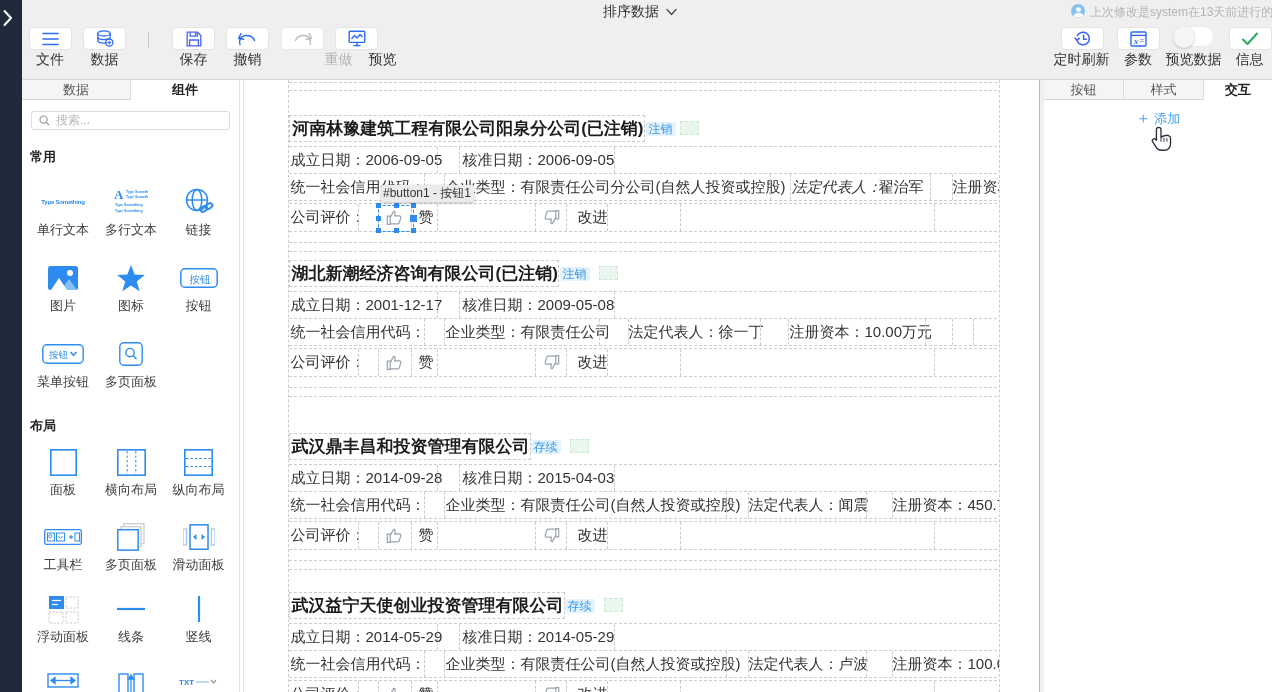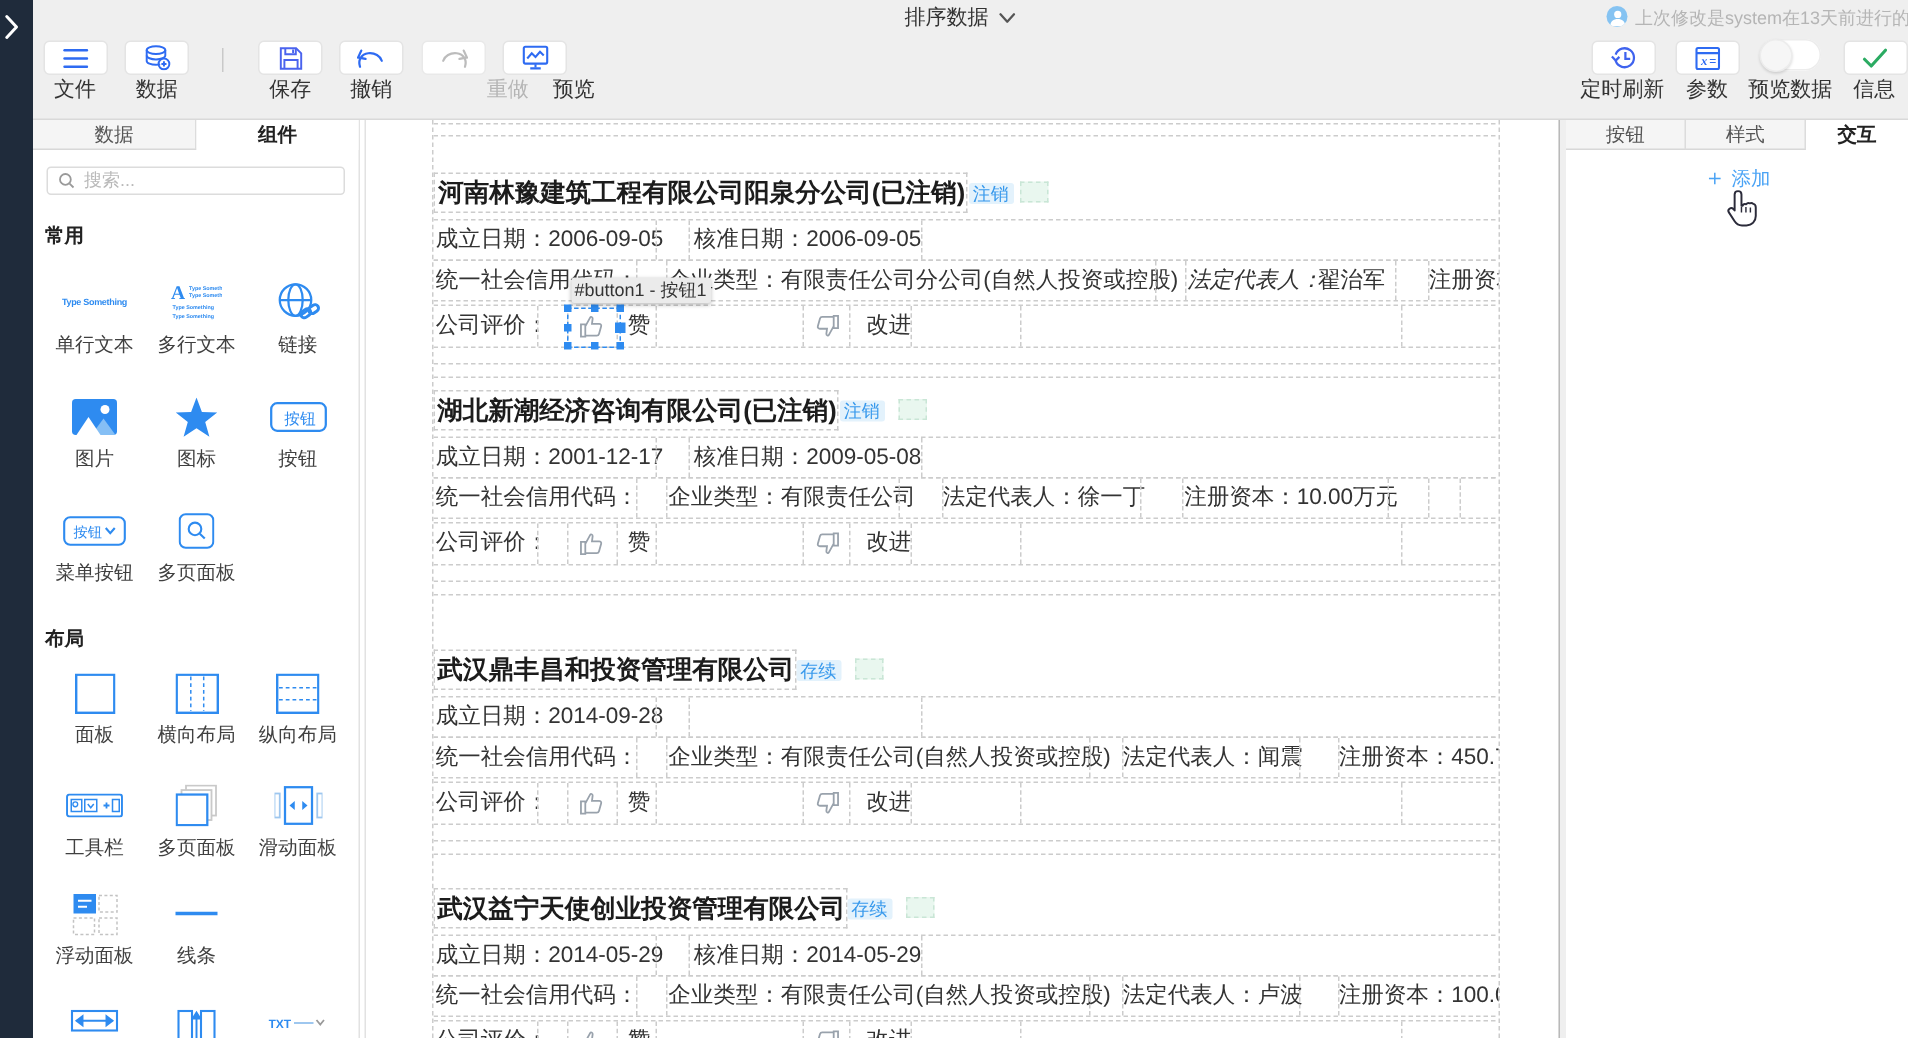--- a/index.html
+++ b/index.html
@@ -347,20 +347,28 @@
       <span class="lb">浮动面板</span>
     </div>
 <div class="cell" style="left:75px;top:513px;">
       <div class="ic">
         <svg width="30" height="30" viewBox="0 0 30 30">
           <line x1="1" y1="15" x2="29" y2="15" stroke="#2e8bf0" stroke-width="2.2"></line>
         </svg>
       </div>
       <span class="lb">线条</span>
     </div>
+<div class="cell" style="left:142.5px;top:513px;">
+      <div class="ic">
+        <svg width="30" height="30" viewBox="0 0 30 30">
+          <line x1="15" y1="2" x2="15" y2="28" stroke="#2e8bf0" stroke-width="2.2"></line>
+        </svg>
+      </div>
+      <span class="lb">竖线</span>
+    </div>
 
 <div class="cell" style="left:7px;top:589px;">
       <div class="ic">
         <svg width="34" height="26" viewBox="0 0 34 26">
           <rect x="2" y="2" width="30" height="13" fill="none" stroke="#2e8bf0" stroke-width="1.4"></rect>
           <g stroke="#2e8bf0" stroke-width="1.3" fill="#2e8bf0">
             <line x1="5" y1="8.5" x2="29" y2="8.5"></line>
             <polygon points="5,8.5 9,5.5 9,11.5"></polygon>
             <polygon points="29,8.5 25,5.5 25,11.5"></polygon>
           </g>
@@ -510,20 +518,21 @@
 </div>
 
 <div class="it" style="top:353px;">
  <div class="trow">
   <div class="tbox" style="width:238px;">武汉鼎丰昌和投资管理有限公司</div>
   <div class="tag" style="left:242px;">存续</div>
   <div class="gbox" style="left:281px;"></div>
  </div>
  <div class="fl l1">
   <span class="f" style="left:2px;">成立日期：2014-09-28</span>
+  <span class="f" style="left:174px;">核准日期：2015-04-03</span>
   <i class="vs" style="left:148.5px;"></i>
           <i class="vs" style="left:170px;"></i>
           <i class="vs" style="left:325.5px;"></i>
  </div>
  <div class="fl l2">
   <span class="f" style="left:2px;">统一社会信用代码：</span>
   <span class="f" style="left:157px;">企业类型：有限责任公司(自然人投资或控股)</span>
   <span class="f" style="left:460px;">法定代表人：闻震</span>
   <span class="f" style="left:604px;">注册资本：450.7</span>
   <i class="vs" style="left:135.5px;"></i>

